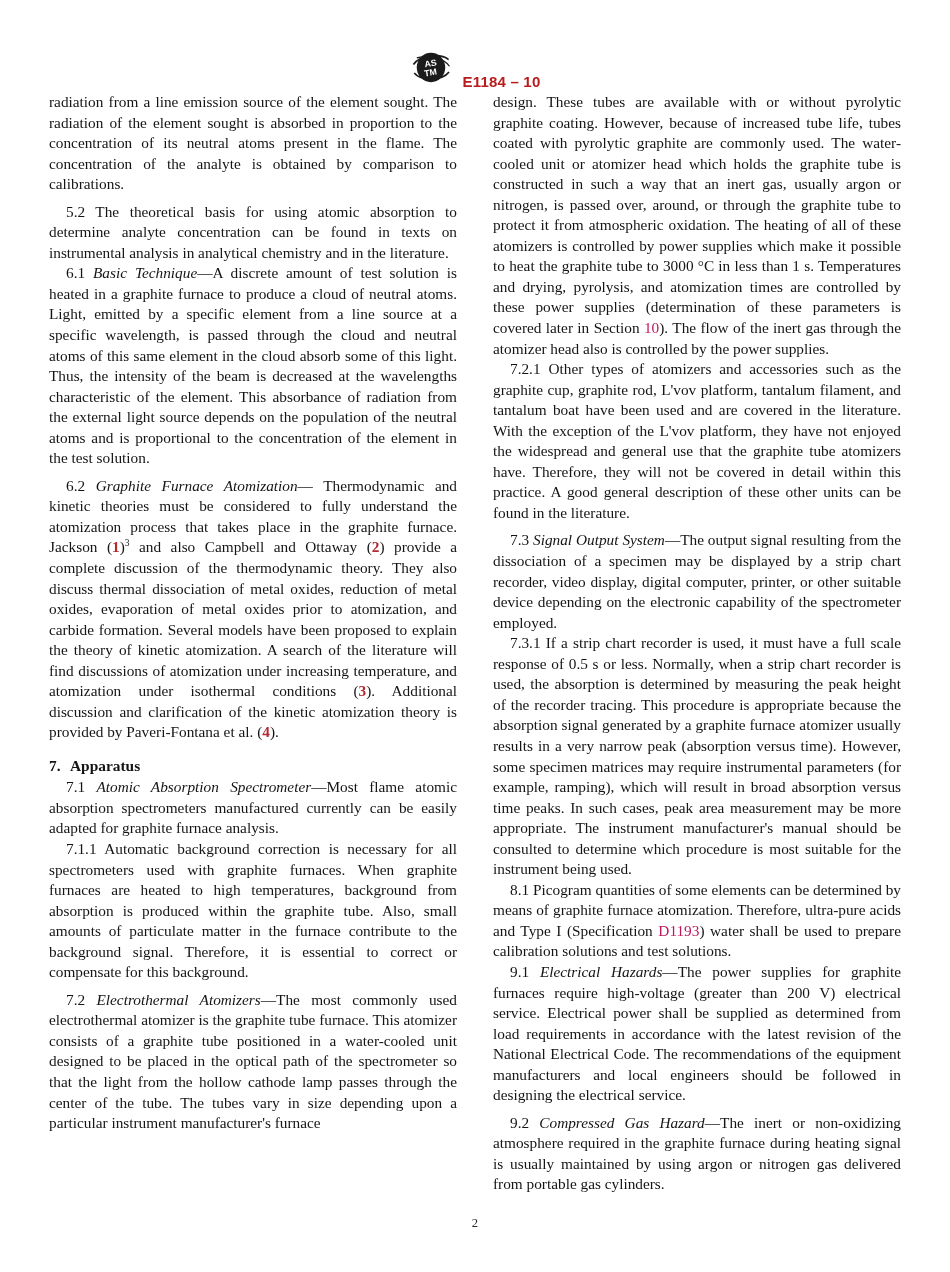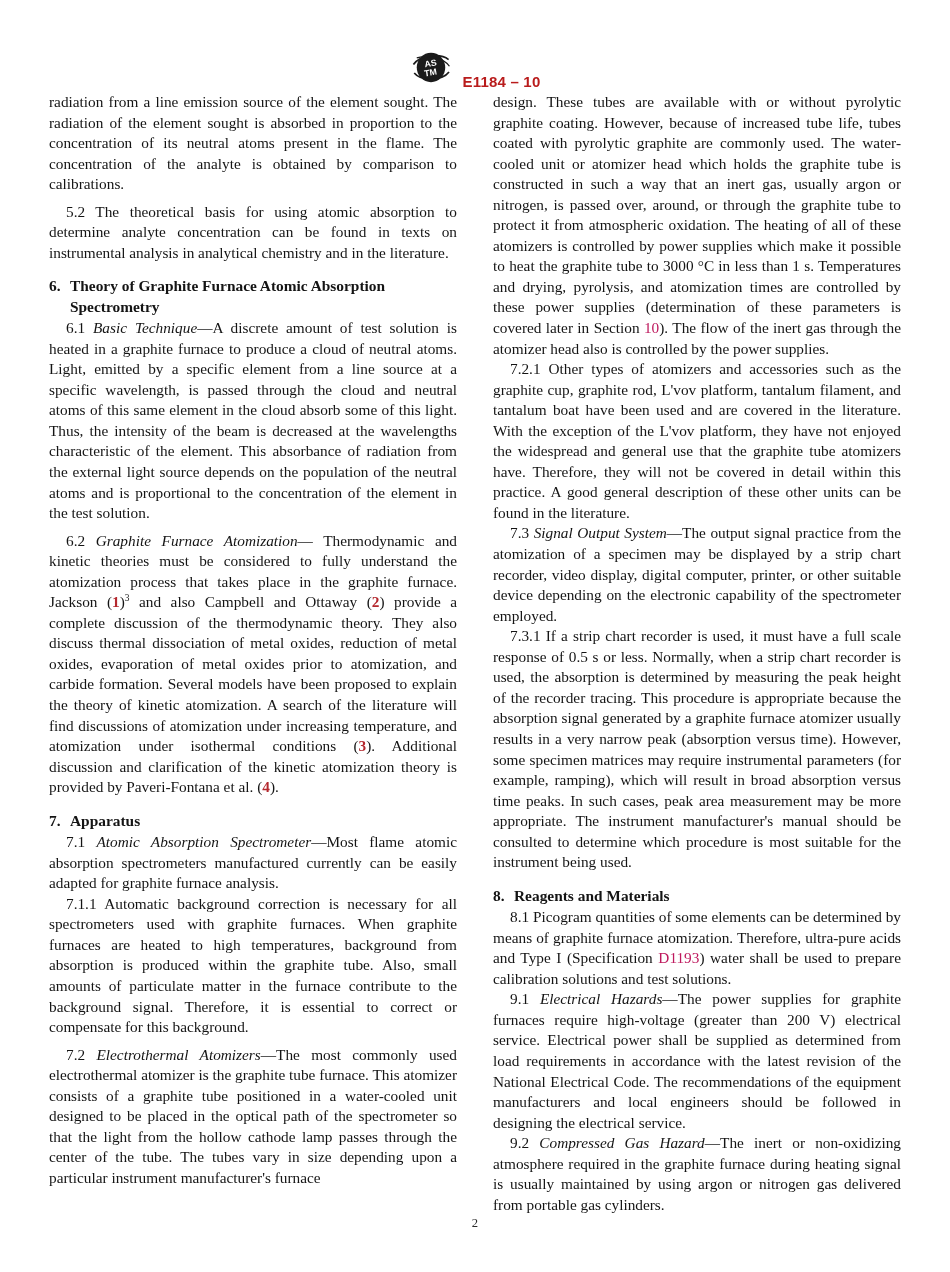--- a/index.html
+++ b/index.html
@@ -153,23 +153,20 @@
 <div class="columns">
 
   <div class="col col-left">
 
     <p class="body noindent">radiation from a line emission source of the element sought. The radiation of the element sought is absorbed in proportion to the concentration of its neutral atoms present in the flame. The concentration of the analyte is obtained by comparison to calibrations.</p>
 
     <div class="spacer-gap"></div>
 
     <p class="body indent">5.2 The theoretical basis for using atomic absorption to determine analyte concentration can be found in texts on instrumental analysis in analytical chemistry and in the literature.</p>
 
-    <h3 class="section-head">
-      <span class="num">6.</span><span>Theory of Graphite Furnace Atomic Absorption Spectrometry</span>
-    </h3>
 
     <p class="body indent"><span>6.1</span> <i>Basic Technique</i><span>—A discrete amount of test solution is heated in a graphite furnace to produce a cloud of neutral atoms. Light, emitted by a specific element from a line source at a specific wavelength, is passed through the cloud and neutral atoms of this same element in the cloud absorb some of this light. Thus, the intensity of the beam is decreased at the wavelengths characteristic of the element. This absorbance of radiation from the external light source depends on the population of the neutral atoms and is proportional to the concentration of the element in the test solution.</span></p>
 
     <div class="spacer-gap"></div>
 
     <p class="body indent"><span>6.2</span> <i>Graphite Furnace Atomization</i><span>— Thermodynamic and kinetic theories must be considered to fully understand the atomization process that takes place in the graphite furnace. Jackson (</span><span class="ref">1</span><span>)</span><sup>3</sup><span> and also Campbell and Ottaway (</span><span class="ref">2</span><span>) provide a complete discussion of the thermodynamic theory. They also discuss thermal dissociation of metal oxides, reduction of metal oxides, evaporation of metal oxides prior to atomization, and carbide formation. Several models have been proposed to explain the theory of kinetic atomization. A search of the literature will find discussions of atomization under increasing temperature, and atomization under isothermal conditions (</span><span class="ref">3</span><span>). Additional discussion and clarification of the kinetic atomization theory is provided by Paveri-Fontana et al. (</span><span class="ref">4</span><span>).</span></p>
 
     <h3 class="section-head">
       <span class="num">7.</span><span>Apparatus</span>
     </h3>
@@ -185,27 +182,24 @@
   </div>
 
   <div class="col col-right">
 
     <p class="body noindent"><span>design. These tubes are available with or without pyrolytic graphite coating. However, because of increased tube life, tubes coated with pyrolytic graphite are commonly used. The water- cooled unit or atomizer head which holds the graphite tube is constructed in such a way that an inert gas, usually argon or nitrogen, is passed over, around, or through the graphite tube to protect it from atmospheric oxidation. The heating of all of these atomizers is controlled by power supplies which make it possible to heat the graphite tube to 3000 °C in less than 1 s. Temperatures and drying, pyrolysis, and atomization times are controlled by these power supplies (determination of these parameters is covered later in Section </span><span class="xref">10</span><span>). The flow of the inert gas through the atomizer head also is controlled by the power supplies.</span></p>
 
     <p class="body indent">7.2.1 Other types of atomizers and accessories such as the graphite cup, graphite rod, L'vov platform, tantalum filament, and tantalum boat have been used and are covered in the literature. With the exception of the L'vov platform, they have not enjoyed the widespread and general use that the graphite tube atomizers have. Therefore, they will not be covered in detail within this practice. A good general description of these other units can be found in the literature.</p>
 
     <div class="spacer-gap"></div>
 
-    <p class="body indent"><span>7.3</span> <i>Signal Output System</i><span>—The output signal practice from the atomization of a specimen may be displayed by a strip chart recorder, video display, digital computer, printer, or other suitable device depending on the electronic capability of the spectrometer employed.</span></p>
+    <p class="body indent"><span>7.3</span> <i>Signal Output System</i><span>—The output signal resulting from the dissociation of a specimen may be displayed by a strip chart recorder, video display, digital computer, printer, or other suitable device depending on the electronic capability of the spectrometer employed.</span></p>
 
     <p class="body indent">7.3.1 If a strip chart recorder is used, it must have a full scale response of 0.5 s or less. Normally, when a strip chart recorder is used, the absorption is determined by measuring the peak height of the recorder tracing. This procedure is appropriate because the absorption signal generated by a graphite furnace atomizer usually results in a very narrow peak (absorption versus time). However, some specimen matrices may require instrumental parameters (for example, ramping), which will result in broad absorption versus time peaks. In such cases, peak area measurement may be more appropriate. The instrument manufacturer's manual should be consulted to determine which procedure is most suitable for the instrument being used.</p>
 
-    <h3 class="section-head">
-      <span class="num">8.</span><span>Reagents and Materials</span>
-    </h3>
 
     <p class="body indent"><span>8.1 Picogram quantities of some elements can be determined by means of graphite furnace atomization. Therefore, ultra-pure acids and Type I (Specification </span><span class="xref">D1193</span><span>) water shall be used to prepare calibration solutions and test solutions.</span></p>
 
 
     <p class="body indent"><span>9.1</span> <i>Electrical Hazards</i><span>—The power supplies for graphite furnaces require high-voltage (greater than 200 V) electrical service. Electrical power shall be supplied as determined from load requirements in accordance with the latest revision of the National Electrical Code. The recommendations of the equipment manufacturers and local engineers should be followed in designing the electrical service.</span></p>
 
     <div class="spacer-gap"></div>
 
     <p class="body indent"><span>9.2</span> <i>Compressed Gas Hazard</i><span>—The inert or non-oxidizing atmosphere required in the graphite furnace during heating signal is usually maintained by using argon or nitrogen gas delivered from portable gas cylinders.</span></p>
 

